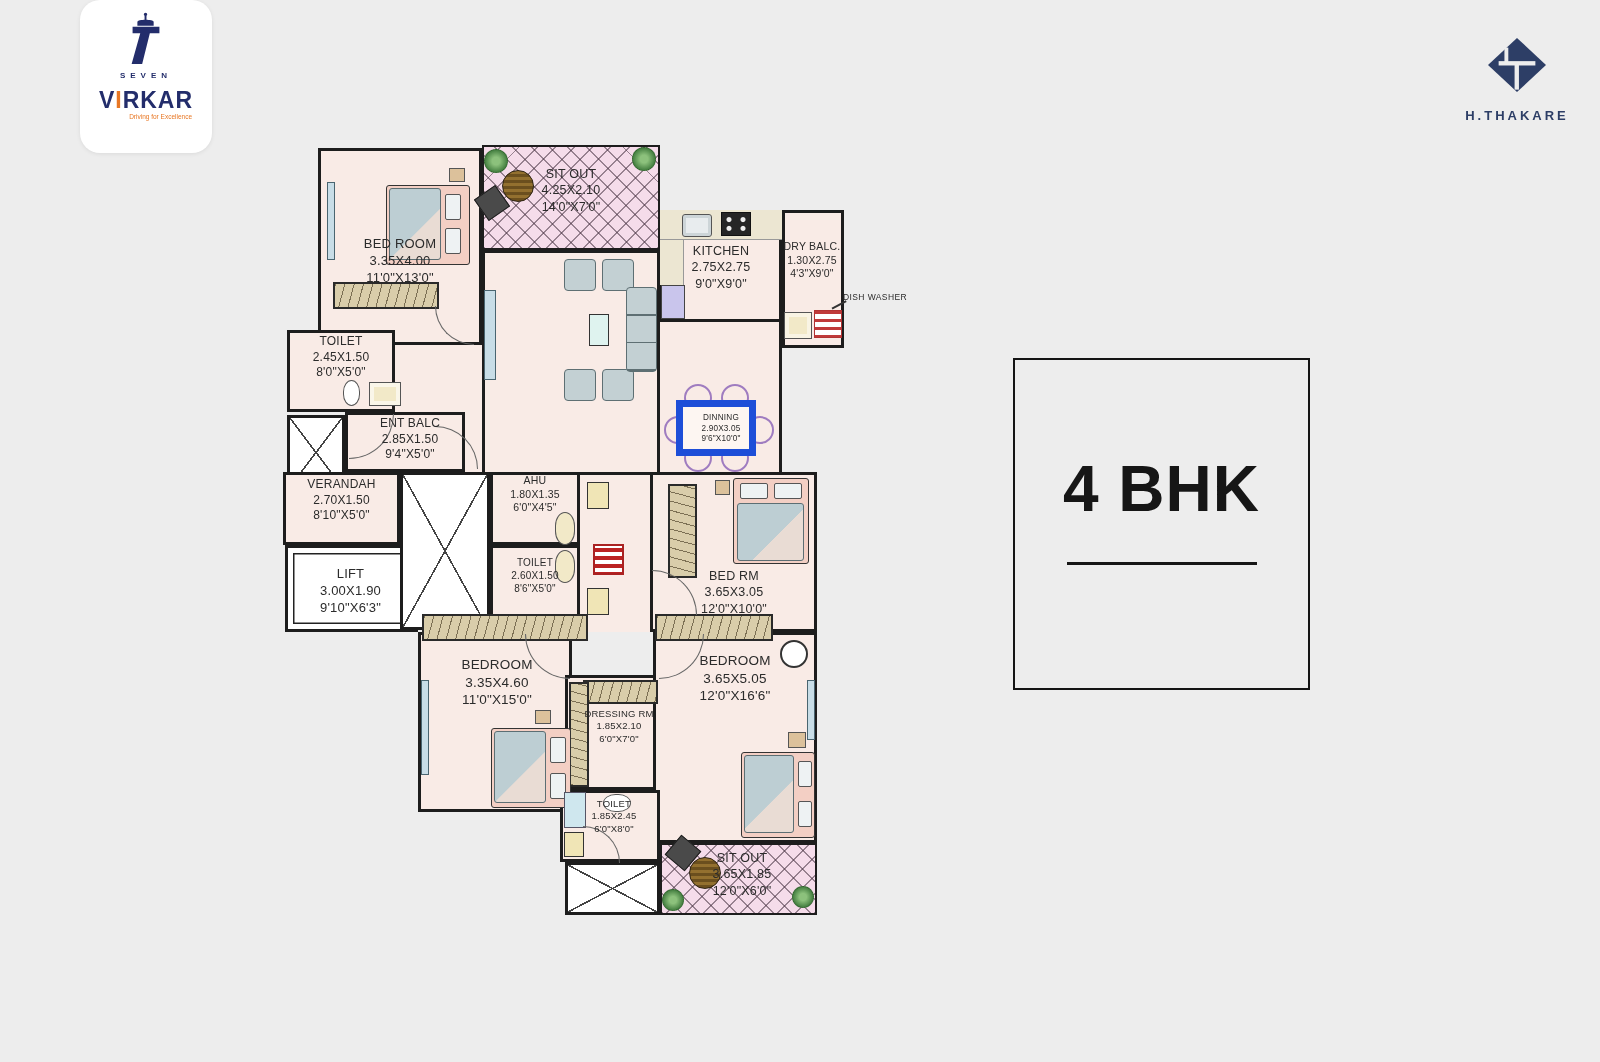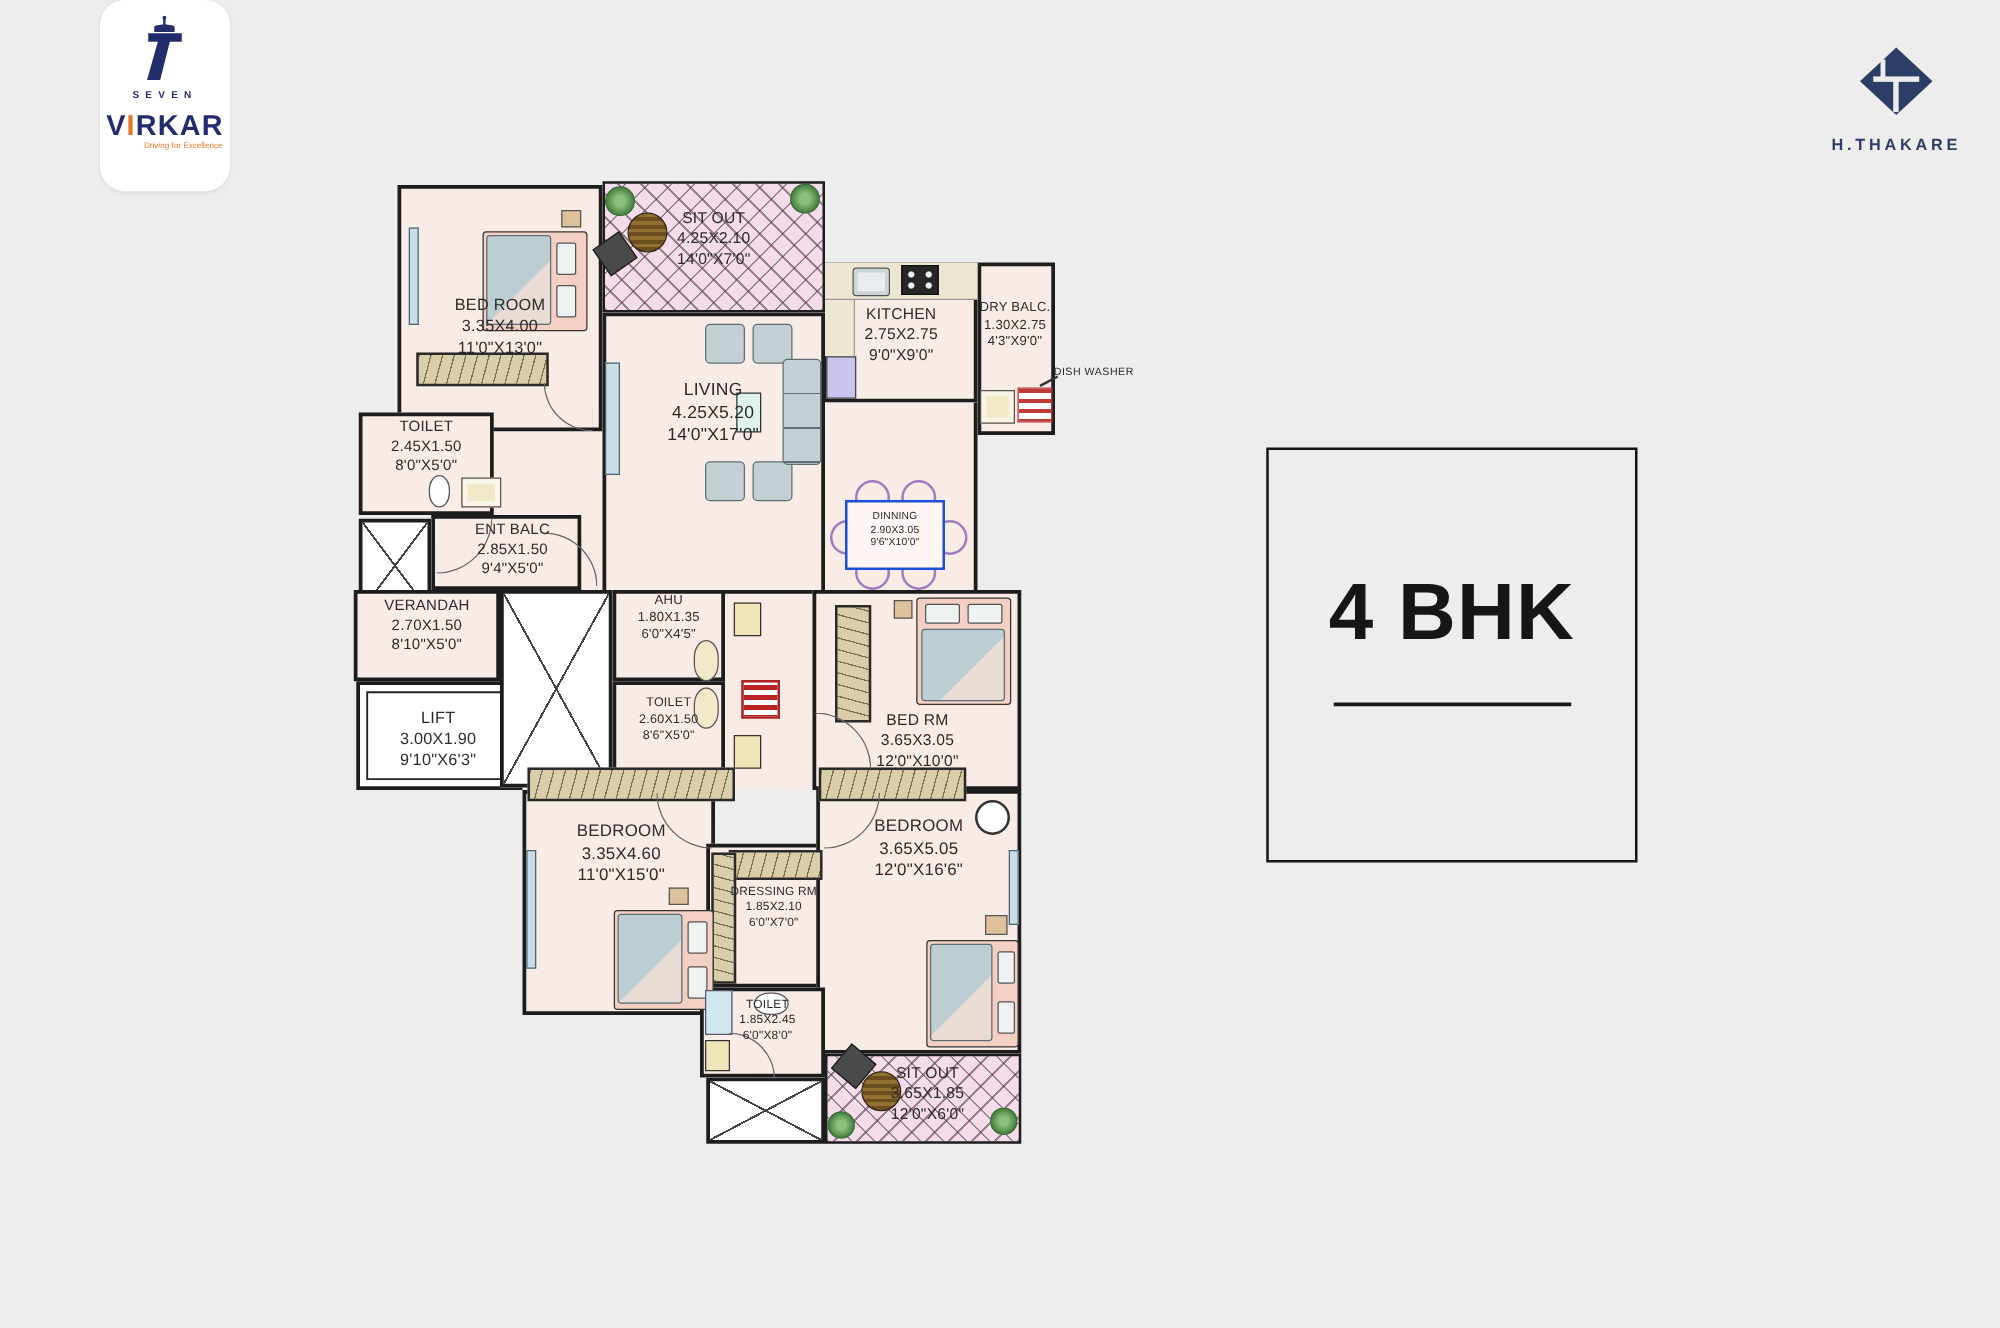--- a/index.html
+++ b/index.html
@@ -34,21 +34,21 @@
   .chairx{position:absolute;background:#4a4a4a;border:1.5px solid #1d1d1d;}
   .arc{position:absolute;border:1.5px solid #666;background:transparent;}
   .oval{position:absolute;box-sizing:border-box;background:#f2e9c8;border:1.3px solid #555;border-radius:50%/42%;}
   
   #unit-panel{left:1013px;top:358px;width:297px;height:332px;border:2.5px solid #141414;display:flex;flex-direction:column;align-items:center;justify-content:center;color:#161616;}
   #unit-title{font-size:44px;font-weight:400;letter-spacing:.5px;margin-bottom:4px;}
   #unit-type{font-size:64px;font-weight:700;letter-spacing:1px;margin-bottom:36px;}
   #unit-divider{width:190px;height:3px;background:#161616;margin-bottom:32px;}
   #unit-area{font-size:42px;font-weight:400;}
   
-  #virkar-card{left:80px;top:0;width:104px;height:153px;background:#ffffff;border-radius:20px;box-shadow:0 1px 4px rgba(0,0,0,.08);display:flex;flex-direction:column;align-items:center;}
+  #virkar-card{left:80px;top:0;width:132px;height:153px;background:#ffffff;border-radius:20px;box-shadow:0 1px 4px rgba(0,0,0,.08);display:flex;flex-direction:column;align-items:center;}
   #virkar-seven{font-size:8px;font-weight:700;letter-spacing:5px;color:#232d6b;margin-top:1px;}
   #virkar-name{font-size:23px;font-weight:700;color:#232d6b;letter-spacing:1px;margin-top:9px;line-height:1;}
   #virkar-name .i{color:#e87724;}
   #virkar-tagline{font-size:6.5px;color:#e87724;width:92px;text-align:right;margin-top:1px;}
   #thakare{left:1442px;top:36px;width:150px;display:flex;flex-direction:column;align-items:center;}
   #thakare-name{margin-top:14px;font-size:13px;font-weight:700;letter-spacing:3px;color:#2d3e66;}
   .tiny{position:absolute;color:#2b2b2b;}
 </style>
 </head>
 <body>
@@ -150,21 +150,21 @@
   <div class="sofa" style="left:319px;top:229px;width:32px;height:32px"></div>
   <div class="sofa" style="left:343px;top:147px;width:31px;height:85px;background-image:repeating-linear-gradient(180deg,transparent 0 26px,#5e6f73 26px 27.5px)"></div>
   <div class="abs" style="left:306px;top:174px;width:20px;height:32px;background:#dff3ef;border:1.2px solid #333"></div>
 
   <div class="dchair" style="left:401px;top:244px"></div>
   <div class="dchair" style="left:438px;top:244px"></div>
   <div class="dchair" style="left:401px;top:304px"></div>
   <div class="dchair" style="left:438px;top:304px"></div>
   <div class="dchair" style="left:381px;top:276px"></div>
   <div class="dchair" style="left:463px;top:276px"></div>
-  <div class="abs" style="left:393px;top:260px;width:80px;height:56px;background:#fdf6f2;border:2px solid #1d4ed8">
+  <div class="abs" style="left:393px;top:260px;width:80px;height:56px;background:#fdf6f2;border:7px solid #1d4ed8">
     <div class="rlabel" style="left:0;top:6px;width:76px;font-size:8.2px">
       <div>DINNING</div>
       <div>2.90X3.05</div>
       <div>9'6"X10'0"</div>
     </div>
   </div>
 
   <div class="abs" style="left:377px;top:70px;width:122px;height:30px;background:#ece6d2;border-bottom:1.5px solid #999"></div>
   <div class="abs" style="left:377px;top:100px;width:24px;height:45px;background:#ece6d2;border-right:1.5px solid #999"></div>
   <div class="abs" style="left:399px;top:74px;width:30px;height:23px;background:#e8ecee;border:1.5px solid #555;border-radius:3px;box-shadow:inset 0 0 0 3px #cdd5d8"></div>
@@ -219,25 +219,20 @@
   <div class="rlabel" style="left:382px;top:103px;width:112px;font-size:12.5px">
     <div>KITCHEN</div>
     <div>2.75X2.75</div>
     <div>9'0"X9'0"</div>
   </div>
   <div class="rlabel" style="left:494px;top:100px;width:70px;font-size:10.5px">
     <div>DRY BALC.</div>
     <div>1.30X2.75</div>
     <div>4'3"X9'0"</div>
   </div>
-  <div class="rlabel" style="left:205px;top:162px;width:165px;font-size:14px">
-    <div>LIVING</div>
-    <div>4.25X5.20</div>
-    <div>14'0"X17'0"</div>
-  </div>
   <div class="rlabel" style="left:8px;top:194px;width:100px;font-size:12px">
     <div>TOILET</div>
     <div>2.45X1.50</div>
     <div>8'0"X5'0"</div>
   </div>
   <div class="rlabel" style="left:72px;top:276px;width:110px;font-size:12px">
     <div>ENT BALC</div>
     <div>2.85X1.50</div>
     <div>9'4"X5'0"</div>
   </div>

